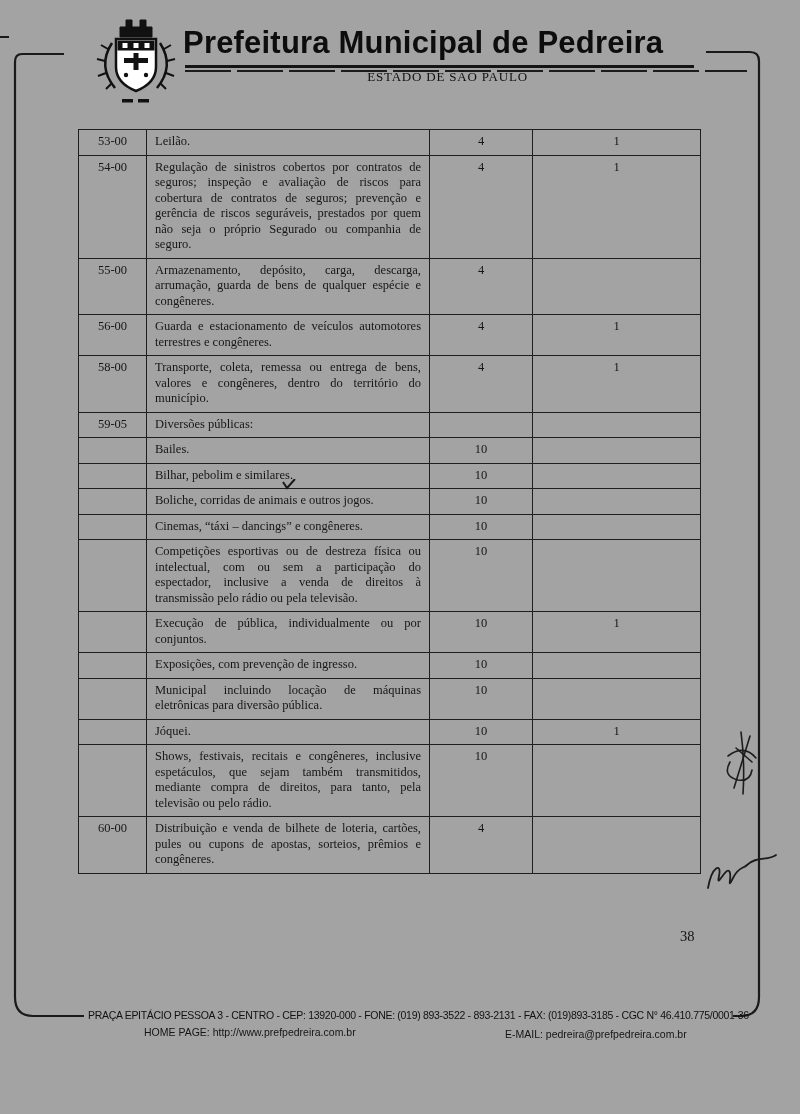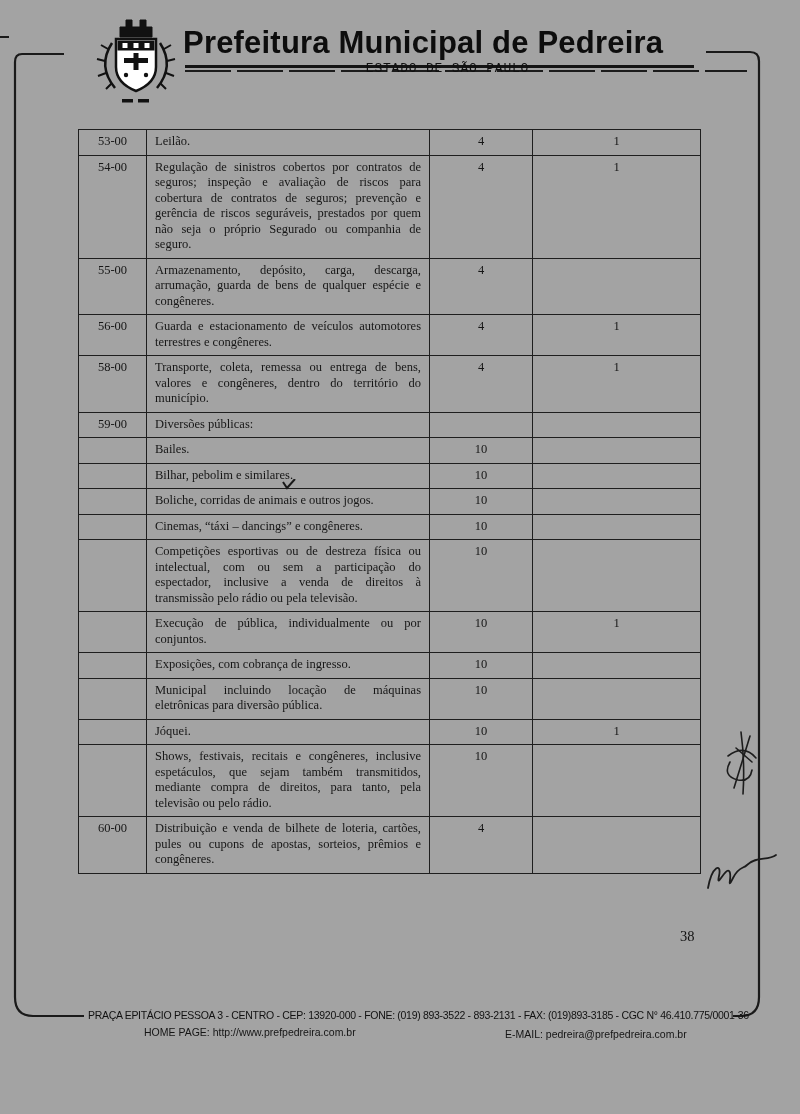--- a/index.html
+++ b/index.html
@@ -13,22 +13,22 @@
     position:absolute;left:183px;top:25px;width:540px;
     font-family:"Liberation Sans",sans-serif;font-weight:bold;
     font-size:31px;letter-spacing:0.2px;white-space:nowrap;color:#0d0d0d;
   }
   .title-rule-1{position:absolute;left:185px;top:65px;width:509px;height:3px;background:#141414;}
   .title-rule-2{
     position:absolute;left:185px;top:70px;width:562px;height:2px;
     background:repeating-linear-gradient(90deg,#1c1c1c 0 46px,transparent 46px 52px);
   }
   .subtitle{
-    position:absolute;left:185px;top:61px;width:525px;text-align:center;
-    font-family:Liberation Mono, monospace;font-size:13px;letter-spacing:0.8px;color:#101010;
+    position:absolute;left:185px;top:69px;width:525px;text-align:center;
+    font-family:Liberation Serif, serif;font-size:13px;letter-spacing:0.8px;color:#101010;
   }
   
   .frame{position:absolute;left:0;top:0;width:800px;height:1114px;pointer-events:none;}
   
   table.services{
     position:absolute;left:78px;top:129px;width:622px;
     border-collapse:collapse;table-layout:fixed;
   }
   table.services td{
     border:1.5px solid #1e1e1e;vertical-align:top;
@@ -135,21 +135,21 @@
 
 
     <tr>
       <td class="c-code">58-00</td>
       <td class="c-desc">Transporte, coleta, remessa ou entrega de bens, valores e congêneres, dentro do território do município.</td>
       <td class="c-rate">4</td>
       <td class="c-fee">1</td>
     </tr>
 
     <tr>
-      <td class="c-code">59-00</td>
+      <td class="c-code">59-05</td>
       <td class="c-desc">Diversões públicas:</td>
       <td class="c-rate"></td>
       <td class="c-fee"></td>
     </tr>
 
     <tr>
       <td class="c-code"></td>
       <td class="c-desc">Bailes.</td>
       <td class="c-rate">10</td>
       <td class="c-fee"></td>
@@ -185,21 +185,21 @@
 
     <tr>
       <td class="c-code"></td>
       <td class="c-desc">Execução de pública, individualmente ou por conjuntos.</td>
       <td class="c-rate">10</td>
       <td class="c-fee">1</td>
     </tr>
 
     <tr>
       <td class="c-code"></td>
-      <td class="c-desc">Exposições, com cobrança de ingresso.</td>
+      <td class="c-desc">Exposições, com prevenção de ingresso.</td>
       <td class="c-rate">10</td>
       <td class="c-fee"></td>
     </tr>
 
     <tr>
       <td class="c-code"></td>
       <td class="c-desc">Municipal incluindo locação de máquinas eletrônicas para diversão pública.</td>
       <td class="c-rate">10</td>
       <td class="c-fee"></td>
     </tr>

